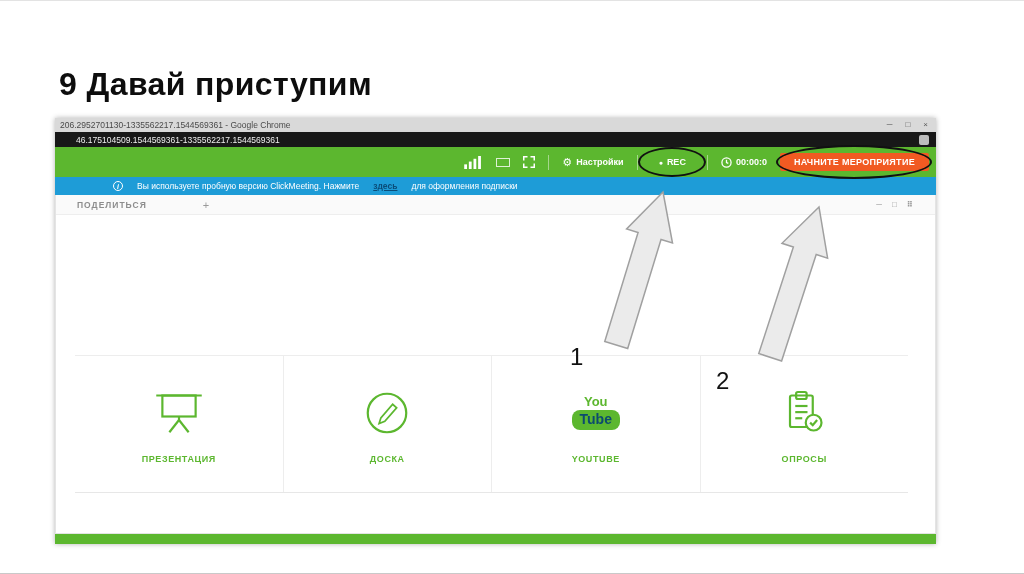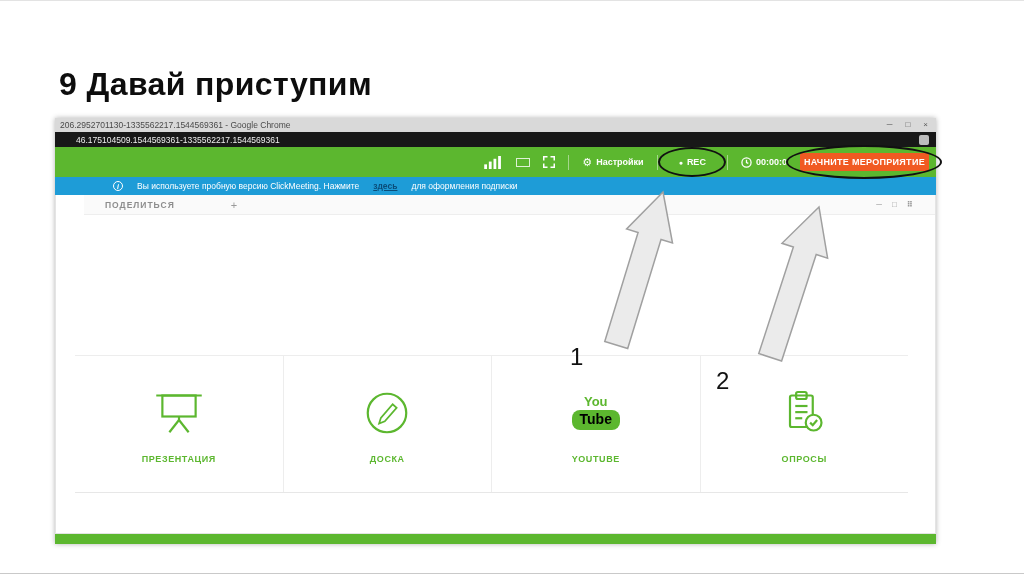--- a/index.html
+++ b/index.html
@@ -52,21 +52,21 @@
   .rec-item { position:relative; padding:0 8px; }
   .rec-dot { font-size:7px; line-height:1; }
   .circle-annotation {
     position:absolute; left:50%; top:50%; transform:translate(-50%,-50%);
     border:2.5px solid var(--annotation,#111); border-radius:50%; pointer-events:none;
   }
   .circle-rec { width:68px; height:30px; }
   .start-btn {
     position:relative; background:var(--orange,#f15a22); color:#fff; border:none;
     font-family:inherit; font-size:9px; font-weight:700; letter-spacing:.3px;
-    padding:4px 4px; border-radius:2px; cursor:pointer;
+    padding:4px 14px; border-radius:2px; cursor:pointer;
   }
   .circle-start { width:156px; height:34px; }
 
   
   .trial-banner {
     height:18px; background:var(--blue,#1e9cd7); color:#fff; display:flex;
     align-items:center; gap:14px; font-size:8.5px; padding-left:58px;
   }
   .info-circle { width:10px; height:10px; border:1px solid #fff; border-radius:50%;
     font-size:7px; line-height:9px; text-align:center; font-style:italic;
@@ -74,21 +74,21 @@
   .banner-link { color:#0a4d79; font-weight:700; text-decoration:underline; cursor:pointer; }
 
   
   .share-panel {
     position:absolute; left:0; right:0; top:77px; bottom:10px;
     background:#fff; border:1px solid #e4e4e4; border-top:none;
   }
   .share-header {
     height:20px; display:flex; align-items:center; padding:0 21px;
     background:#fafafa; border-bottom:1px solid #eee;
-    font-size:8.5px; font-weight:700; letter-spacing:1px; color:#8d8d8d;margin-left:28px;
+    font-size:8.5px; font-weight:700; letter-spacing:1px; color:#8d8d8d;
   }
   .share-add { margin-left:56px; color:#9a9a9a; font-weight:400; font-size:11px;
     cursor:pointer; }
   .panel-controls { margin-left:auto; display:flex; gap:9px; color:#9a9a9a;
     font-size:8px; }
   .panel-controls span { cursor:pointer; line-height:1; }
 
   .tiles {
     position:absolute; left:19px; right:27px; top:160px; height:138px; display:flex;
     border-top:1px solid #ededed; border-bottom:1px solid #e7e7e7; background:#fff;
@@ -96,21 +96,21 @@
   .tile { flex:1; display:flex; flex-direction:column; align-items:center;
     justify-content:center; border-left:1px solid #ededed;
     color:var(--green,#5cb72f); cursor:pointer; }
   .tile:first-child { border-left:none; }
   .tile svg { width:56px; height:56px; }
   .tile-label { margin-top:13px; font-size:9px; font-weight:700; letter-spacing:.6px; }
 
   .yt-logo { height:56px; display:flex; flex-direction:column; align-items:center;
     justify-content:center; }
   .yt-you { font-size:13px; font-weight:700; line-height:1; color:var(--green,#5cb72f); }
-  .yt-tube { margin-top:2px; background:var(--green,#5cb72f); color:#000000; font-size:14px;
+  .yt-tube { margin-top:2px; background:var(--green,#5cb72f); color:#0c4a6e; font-size:14px;
     font-weight:700; padding:1px 8px 2px; border-radius:8px; line-height:1.2;text-align:center; }
 
   .browser-footer { position:absolute; left:0; right:0; bottom:0; height:10px;
     background:var(--green,#5cb72f); }
 
   
   .annotation-svg { position:absolute; left:0; top:0; width:1024px; height:574px;
     pointer-events:none; }
   .arrow { fill:#ebebeb; stroke:#a0a0a0; stroke-width:1.5; }
   .num { position:absolute; font-size:24px; color:#111; }

